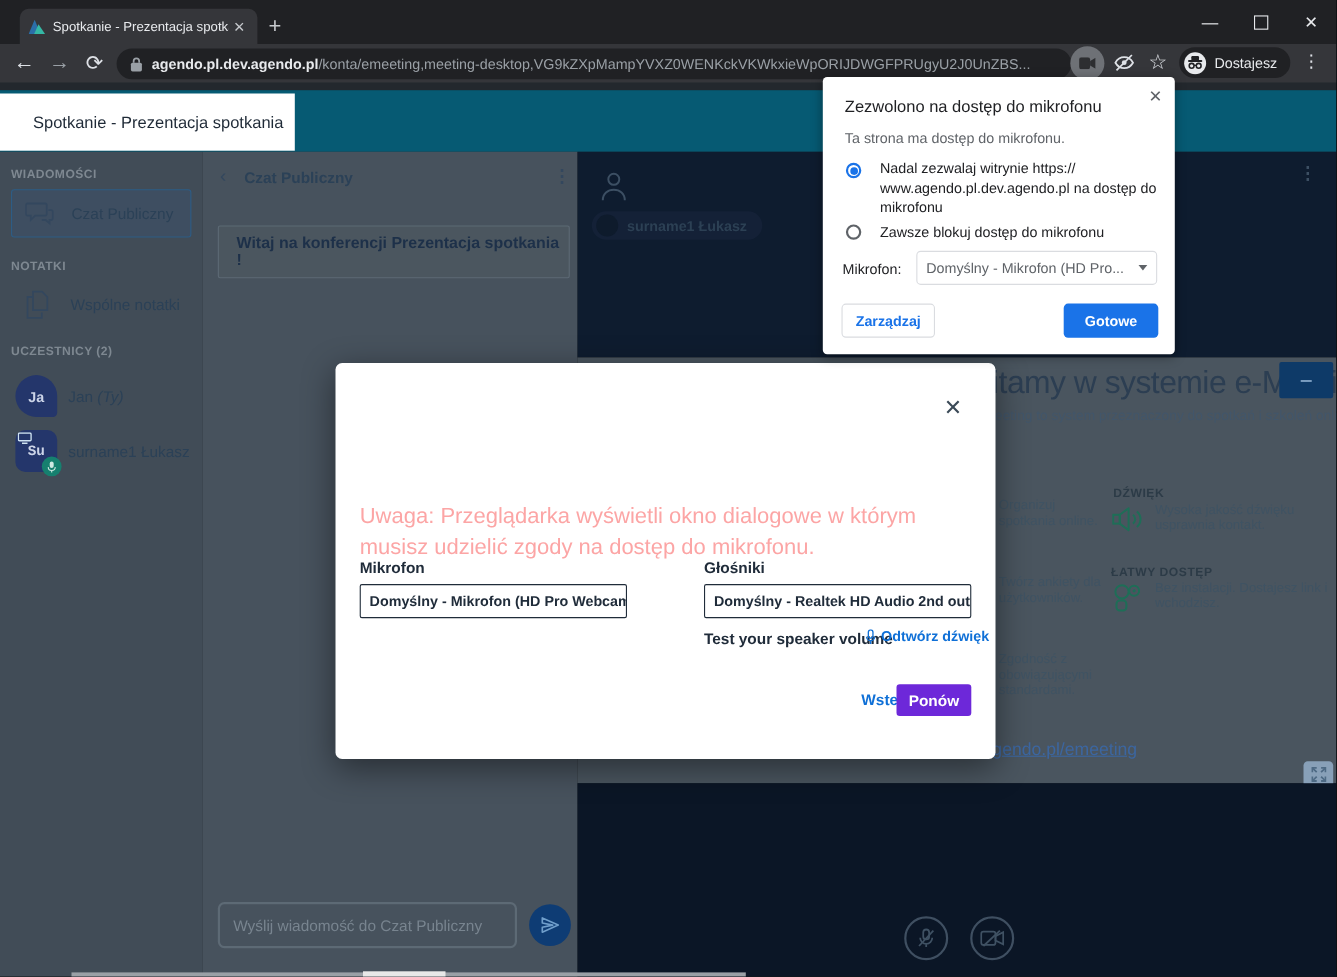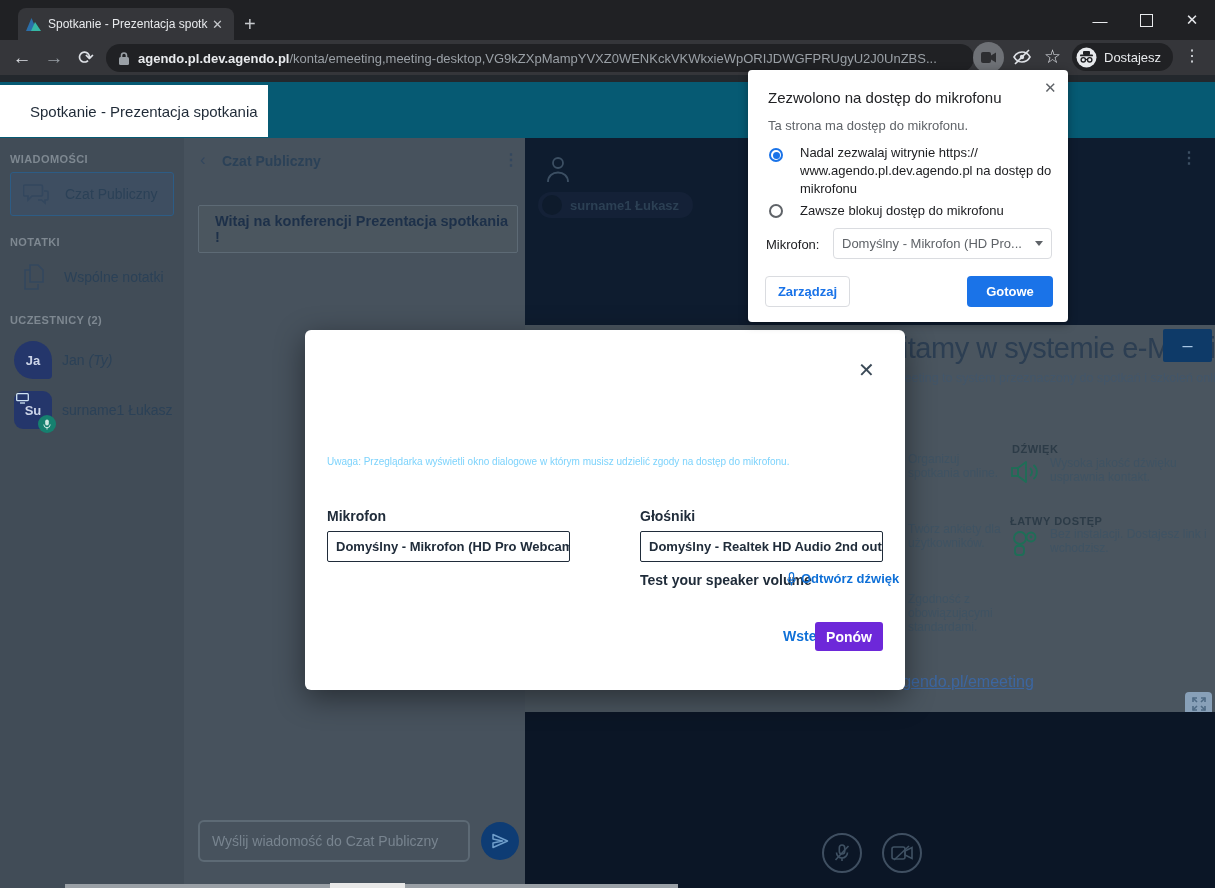--- a/index.html
+++ b/index.html
@@ -78,21 +78,21 @@
   .ctrlbtn{width:40px;height:40px;border-radius:50%;border:2px solid #3f4f61;display:flex;
     align-items:center;justify-content:center;box-sizing:border-box;}
   .hscroll{left:65px;top:884px;width:613px;height:4px;background:#9aa0a6;}
   .hthumb{left:330px;top:883px;width:75px;height:5px;background:#e8e8e8;}
 
   
   .modal{left:305px;top:330px;width:600px;height:360px;background:#ffffff;border-radius:6px;
     box-shadow:0 8px 30px rgba(0,0,0,.45);}
   .modal-x{left:858px;top:358px;font-size:20px;color:#3b4a57;}
   .modal-title{left:305px;top:403px;width:600px;text-align:center;font-size:22px;color:#ffffff;}
-  .modal-note{left:327px;top:455px;width:552px;font-size:10px;color:#7dd3fc;line-height:1.45;}
+  .modal-note{left:327px;top:455px;width:552px;font-size:20px;color:#fca5a5;line-height:1.45;}
   .fld-label{font-size:14px;font-weight:bold;color:#202c3a;}
   .fld{height:31px;border:1px solid #202c3a;border-radius:2px;box-sizing:border-box;display:flex;
     align-items:center;padding:0 8px;font-size:13px;font-weight:bold;color:#202c3a;white-space:nowrap;overflow:hidden;}
   .test-label{font-size:14px;font-weight:bold;color:#202c3a;}
   .play-link{font-size:13px;font-weight:bold;color:#0f70d7;}
   .btn-text{font-size:14px;font-weight:bold;color:#0f70d7;}
   .btn-primary{background:#6d28d9;color:#ffffff;font-size:14px;font-weight:bold;border-radius:3px;
     display:flex;align-items:center;justify-content:center;}
 
   
@@ -203,21 +203,21 @@
     </svg>
     <span class="side-item-text" style="margin-left:18px;font-weight:normal;">Wspólne notatki</span>
   </div>
   <div class="abs side-label" style="left:10px;top:314px;">UCZESTNICY (2)</div>
 
   <div class="abs" style="left:14px;top:340px;width:164px;height:40px;display:flex;align-items:center;">
     <div class="avatar" style="border-radius:50% 50% 10% 50%;">Ja</div>
     <span class="pname" style="margin-left:10px;"><span>Jan</span> <i>(Ty)</i></span>
   </div>
   <div class="abs" style="left:14px;top:390px;width:164px;height:40px;display:flex;align-items:center;">
-    <div style="position:relative;width:38px;height:38px;">
+    <div style="position:relative;width:38px;height:38px;font-family:Liberation Mono, monospace;">
       <div class="avatar" style="border-radius:9px;">Su</div>
       <svg width="13" height="11" viewBox="0 0 13 11" style="position:absolute;left:2px;top:2px;">
         <rect x="0.7" y="0.7" width="11.6" height="7" rx="1" fill="none" stroke="#cfe3f2" stroke-width="1.3"></rect>
         <line x1="4" y1="10" x2="9" y2="10" stroke="#cfe3f2" stroke-width="1.3"></line>
       </svg>
       <div style="position:absolute;right:-4px;bottom:-4px;width:18px;height:18px;border-radius:50%;background:#16806f;display:flex;align-items:center;justify-content:center;">
         <svg width="8" height="11" viewBox="0 0 8 11">
           <rect x="2.2" y="0.5" width="3.6" height="6" rx="1.8" fill="#cfe9e3"></rect>
           <path d="M0.8 5.5a3.2 3.2 0 0 0 6.4 0M4 8.7v1.8" stroke="#cfe9e3" stroke-width="1" fill="none"></path>
         </svg>

